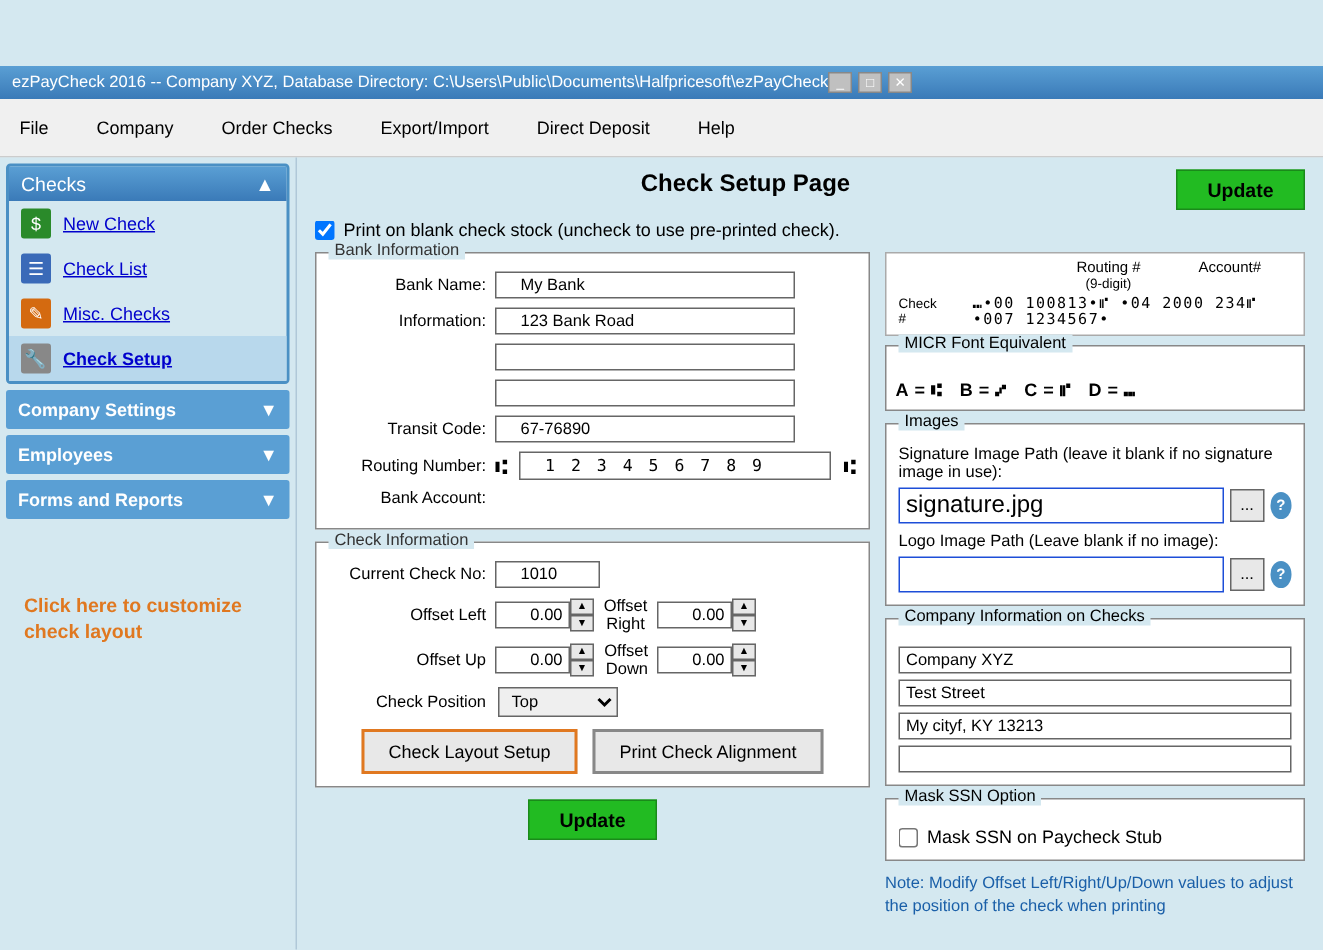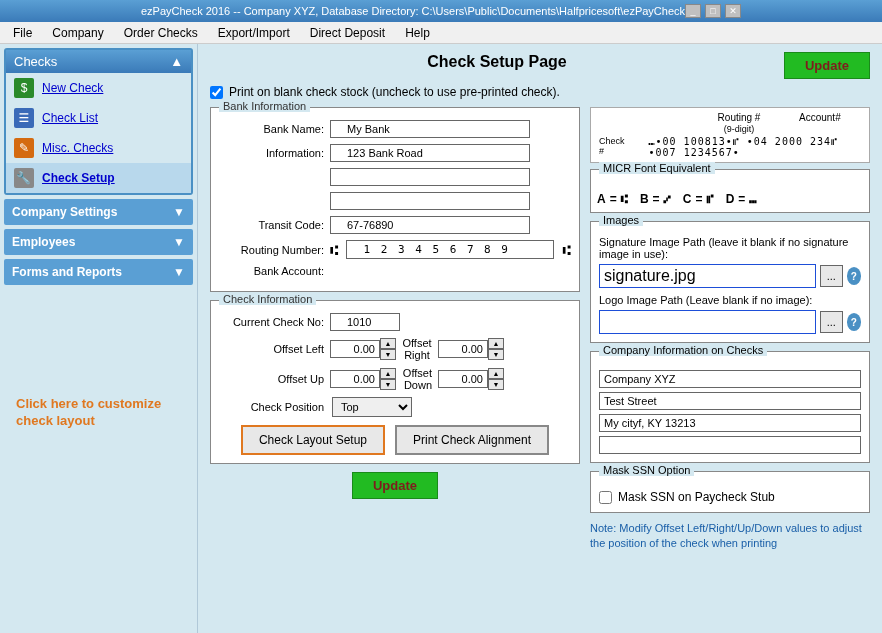--- a/index.html
+++ b/index.html
@@ -1,24 +1,24 @@
 <!DOCTYPE html>
 <html><head>
   <meta charset="utf-8">
   <style>
     * { box-sizing: border-box; margin: 0; padding: 0; }
     body { font-family: 'Segoe UI', Tahoma, Arial, sans-serif; font-size: 12px; background: #d4e8f0; width: 882px; height: 633px; overflow: hidden; }
     
     
-    .title-bar { background: linear-gradient(to bottom, #5a9fd4, #3a7ab8); color: white; padding: 0 8px; font-size: 11px; display: flex; align-items: center; justify-content: center; height: 22px; }
+    .title-bar { background: linear-gradient(to bottom, #5a9fd4, #3a7ab8); color: white; padding: 0 8px; font-size: 11px; display: flex; align-items: center; justify-content: flex-start; height: 22px; margin-top: 44px; }
     .title-bar-controls { display: flex; gap: 4px; }
     .title-btn { width: 16px; height: 14px; background: #c0c0c0; border: 1px solid #888; font-size: 9px; cursor: pointer; display: flex; align-items: center; justify-content: center; }
     
     
-    .menu-bar { background: #f0f0f0; border-bottom: 1px solid #ccc; padding: 2px 4px; display: flex; gap: 2px; height: 22px; align-items: center; }
+    .menu-bar { background: #f0f0f0; border-bottom: 1px solid #ccc; padding: 2px 4px; display: flex; gap: 14px; height: 39px; align-items: center; }
     .menu-item { padding: 2px 8px; font-size: 12px; cursor: pointer; border: 1px solid transparent; }
     
     
     .main-layout { display: flex; height: calc(633px - 44px); }
     
     
     .sidebar { width: 198px; background: #d4e8f0; border-right: 1px solid #b0c8d8; flex-shrink: 0; }
     .sidebar-section { border: 2px solid #4a90c4; background: #d4e8f0; margin: 4px; border-radius: 3px; }
     .sidebar-section-header { background: linear-gradient(to bottom, #5a9fd4, #3a7ab8); color: white; padding: 4px 8px; display: flex; justify-content: space-between; align-items: center; cursor: pointer; font-weight: normal; font-size: 13px; }
     .sidebar-item { display: flex; align-items: center; padding: 5px 8px; cursor: pointer; gap: 8px; }
@@ -88,21 +88,21 @@
     .spinner-btn { width: 16px; height: 11px; border: 1px solid #666; background: #e8e8e8; cursor: pointer; display: flex; align-items: center; justify-content: center; font-size: 7px; line-height: 1; }
     
     
     .check-pos-row { display: flex; align-items: center; gap: 8px; margin-bottom: 8px; }
     .select-input { border: 1px solid #666; padding: 2px 4px; font-size: 11px; width: 80px; }
     
     
     .bottom-buttons { display: flex; gap: 10px; justify-content: center; margin-top: 8px; }
     .action-btn { padding: 6px 16px; border: 2px solid #888; background: #e8e8e8; cursor: pointer; font-size: 12px; min-width: 120px; }
     .action-btn-highlight { border: 2px solid #e07820; background: #e8e8e8; }
-    .update-btn { background: #22bb22; color: #7f1d1d; border: 1px solid #1a8a1a; padding: 5px 20px; cursor: pointer; font-size: 13px; font-weight: bold; min-width: 80px; }
+    .update-btn { background: #22bb22; color: #000000; border: 1px solid #1a8a1a; padding: 5px 20px; cursor: pointer; font-size: 13px; font-weight: bold; min-width: 80px; }
     
     
     .orange-annotation { position: absolute; left: 8px; bottom: 195px; color: #e07820; font-size: 14px; font-weight: bold; line-height: 1.3; width: 165px; }
     
     .content-wrapper { position: relative; }
     
     .header-row { display: flex; justify-content: center; align-items: center; position: relative; margin-bottom: 6px; }
   </style>
 </head>
 <body>

